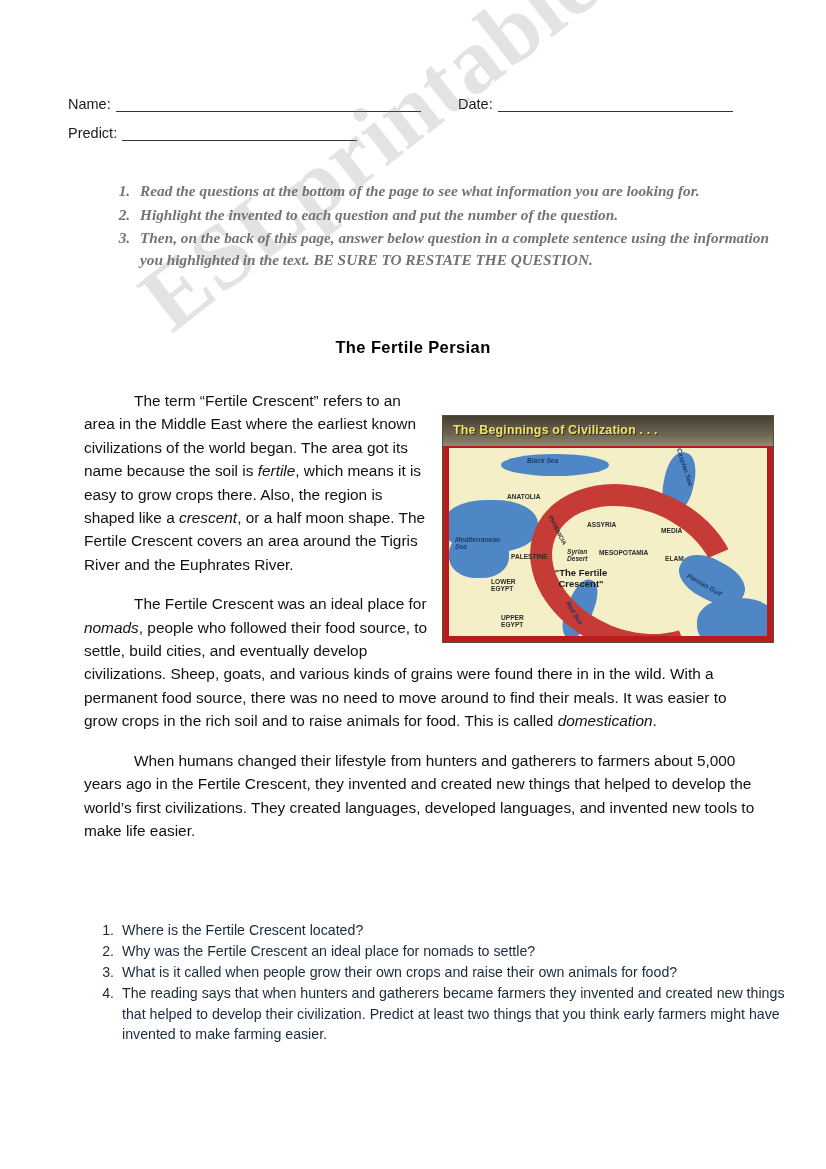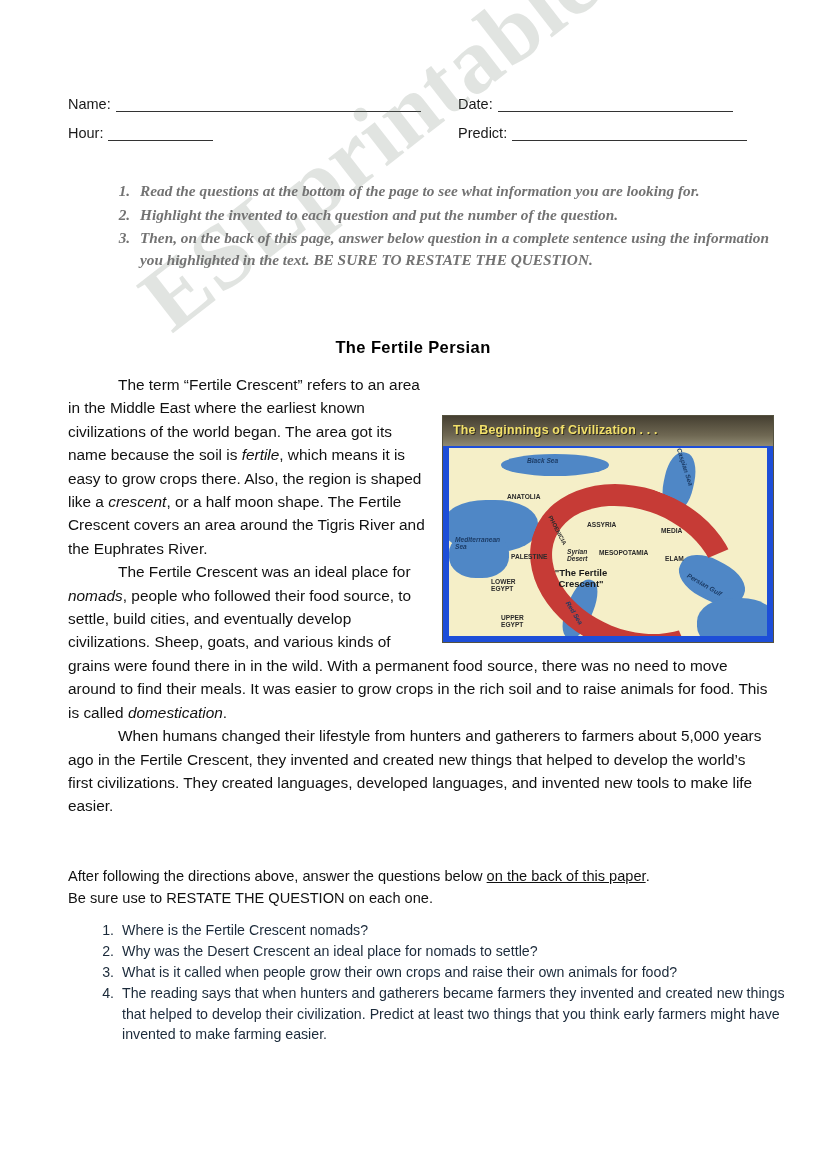--- a/index.html
+++ b/index.html
@@ -121,32 +121,32 @@
     left: 68px;
     top: 365px;
     width: 706px;
     font-size: 15.4px;
     line-height: 1.52;
     color: #111;
     text-align: left;
     z-index: 8;
   }
   .body-text p {
-    margin: 0;
+    margin: 16px;
     text-indent: 50px;
   }
   em { font-style: italic; }
 
   
   .figure {
     float: right;
     width: 330px;
     height: 226px;
     margin: 42px 0 6px 14px;
-    background: #1d4ed8;
+    background: #b91c1c;
     border: 1px solid #55523f;
     position: relative;
     overflow: hidden;
     shape-outside: margin-box;
   }
   .fig-banner {
     position: absolute;
     left: 0; top: 0;
     width: 100%;
     height: 30px;
@@ -255,24 +255,20 @@
       <div class="field field-name">
         <span class="field-label">Name:</span>
         <span class="field-line name-line"></span>
       </div>
       <div class="field">
         <span class="field-label">Date:</span>
         <span class="field-line date-line"></span>
       </div>
     </div>
     <div class="field-row">
-      <div class="field field-hour">
-        <span class="field-label">Hour:</span>
-        <span class="field-line hour-line"></span>
-      </div>
       <div class="field">
         <span class="field-label">Predict:</span>
         <span class="field-line subject-line"></span>
       </div>
     </div>
   </div>
 
   <div class="directions">
     <ol>
       <li>Read the questions at the bottom of the page to see what information you are looking for.</li>
@@ -318,29 +314,25 @@
     </div>
 
     <p><span>The term “Fertile Crescent” refers to an area in the Middle East where the earliest known civilizations of the world began. The area got its name because the soil is </span><em>fertile</em><span>, which means it is easy to grow crops there.  Also, the region is shaped like a </span><em>crescent</em><span>, or a half moon shape.  The Fertile Crescent covers an area around the Tigris River and the Euphrates River.</span></p>
 
     <p><span>The Fertile Crescent was an ideal place for </span><em>nomads</em><span>, people who followed their food source, to settle, build cities, and eventually develop civilizations.  Sheep, goats, and various kinds of grains were found there in in the wild. With a permanent food source, there was no need to move around to find their meals.  It was easier to grow crops in the rich soil and to raise animals for food.  This is called </span><em>domestication</em><span>.</span></p>
 
     <p>When humans changed their lifestyle from hunters and gatherers to farmers about 5,000 years ago in the Fertile Crescent, they invented and created new things that helped to develop the world’s first civilizations.  They created languages, developed languages, and invented new tools to make life easier.</p>
 
   </div>
 
-  <div class="after-text">
-    <span>After following the directions above, answer the questions below </span><span class="u">on the back of this paper</span><span>.</span><br>
-    <span>Be sure use to RESTATE THE QUESTION on each one.</span>
-  </div>
 
   <div class="questions">
     <ol>
-      <li>Where is the Fertile Crescent nomads?</li>
-      <li>Why was the Desert Crescent an ideal place for nomads to settle?</li>
+      <li>Where is the Fertile Crescent located?</li>
+      <li>Why was the Fertile Crescent an ideal place for nomads to settle?</li>
       <li>What is it called when people grow their own crops and raise their own animals for food?</li>
       <li>The reading says that when hunters and gatherers became farmers they invented and created new things that helped to develop their civilization.  Predict at least two things that you think early farmers might have invented to make farming easier.</li>
     </ol>
   </div>
 
   <div class="watermark">
     <span>ESLprintables.com</span>
   </div>
 
 </div>

